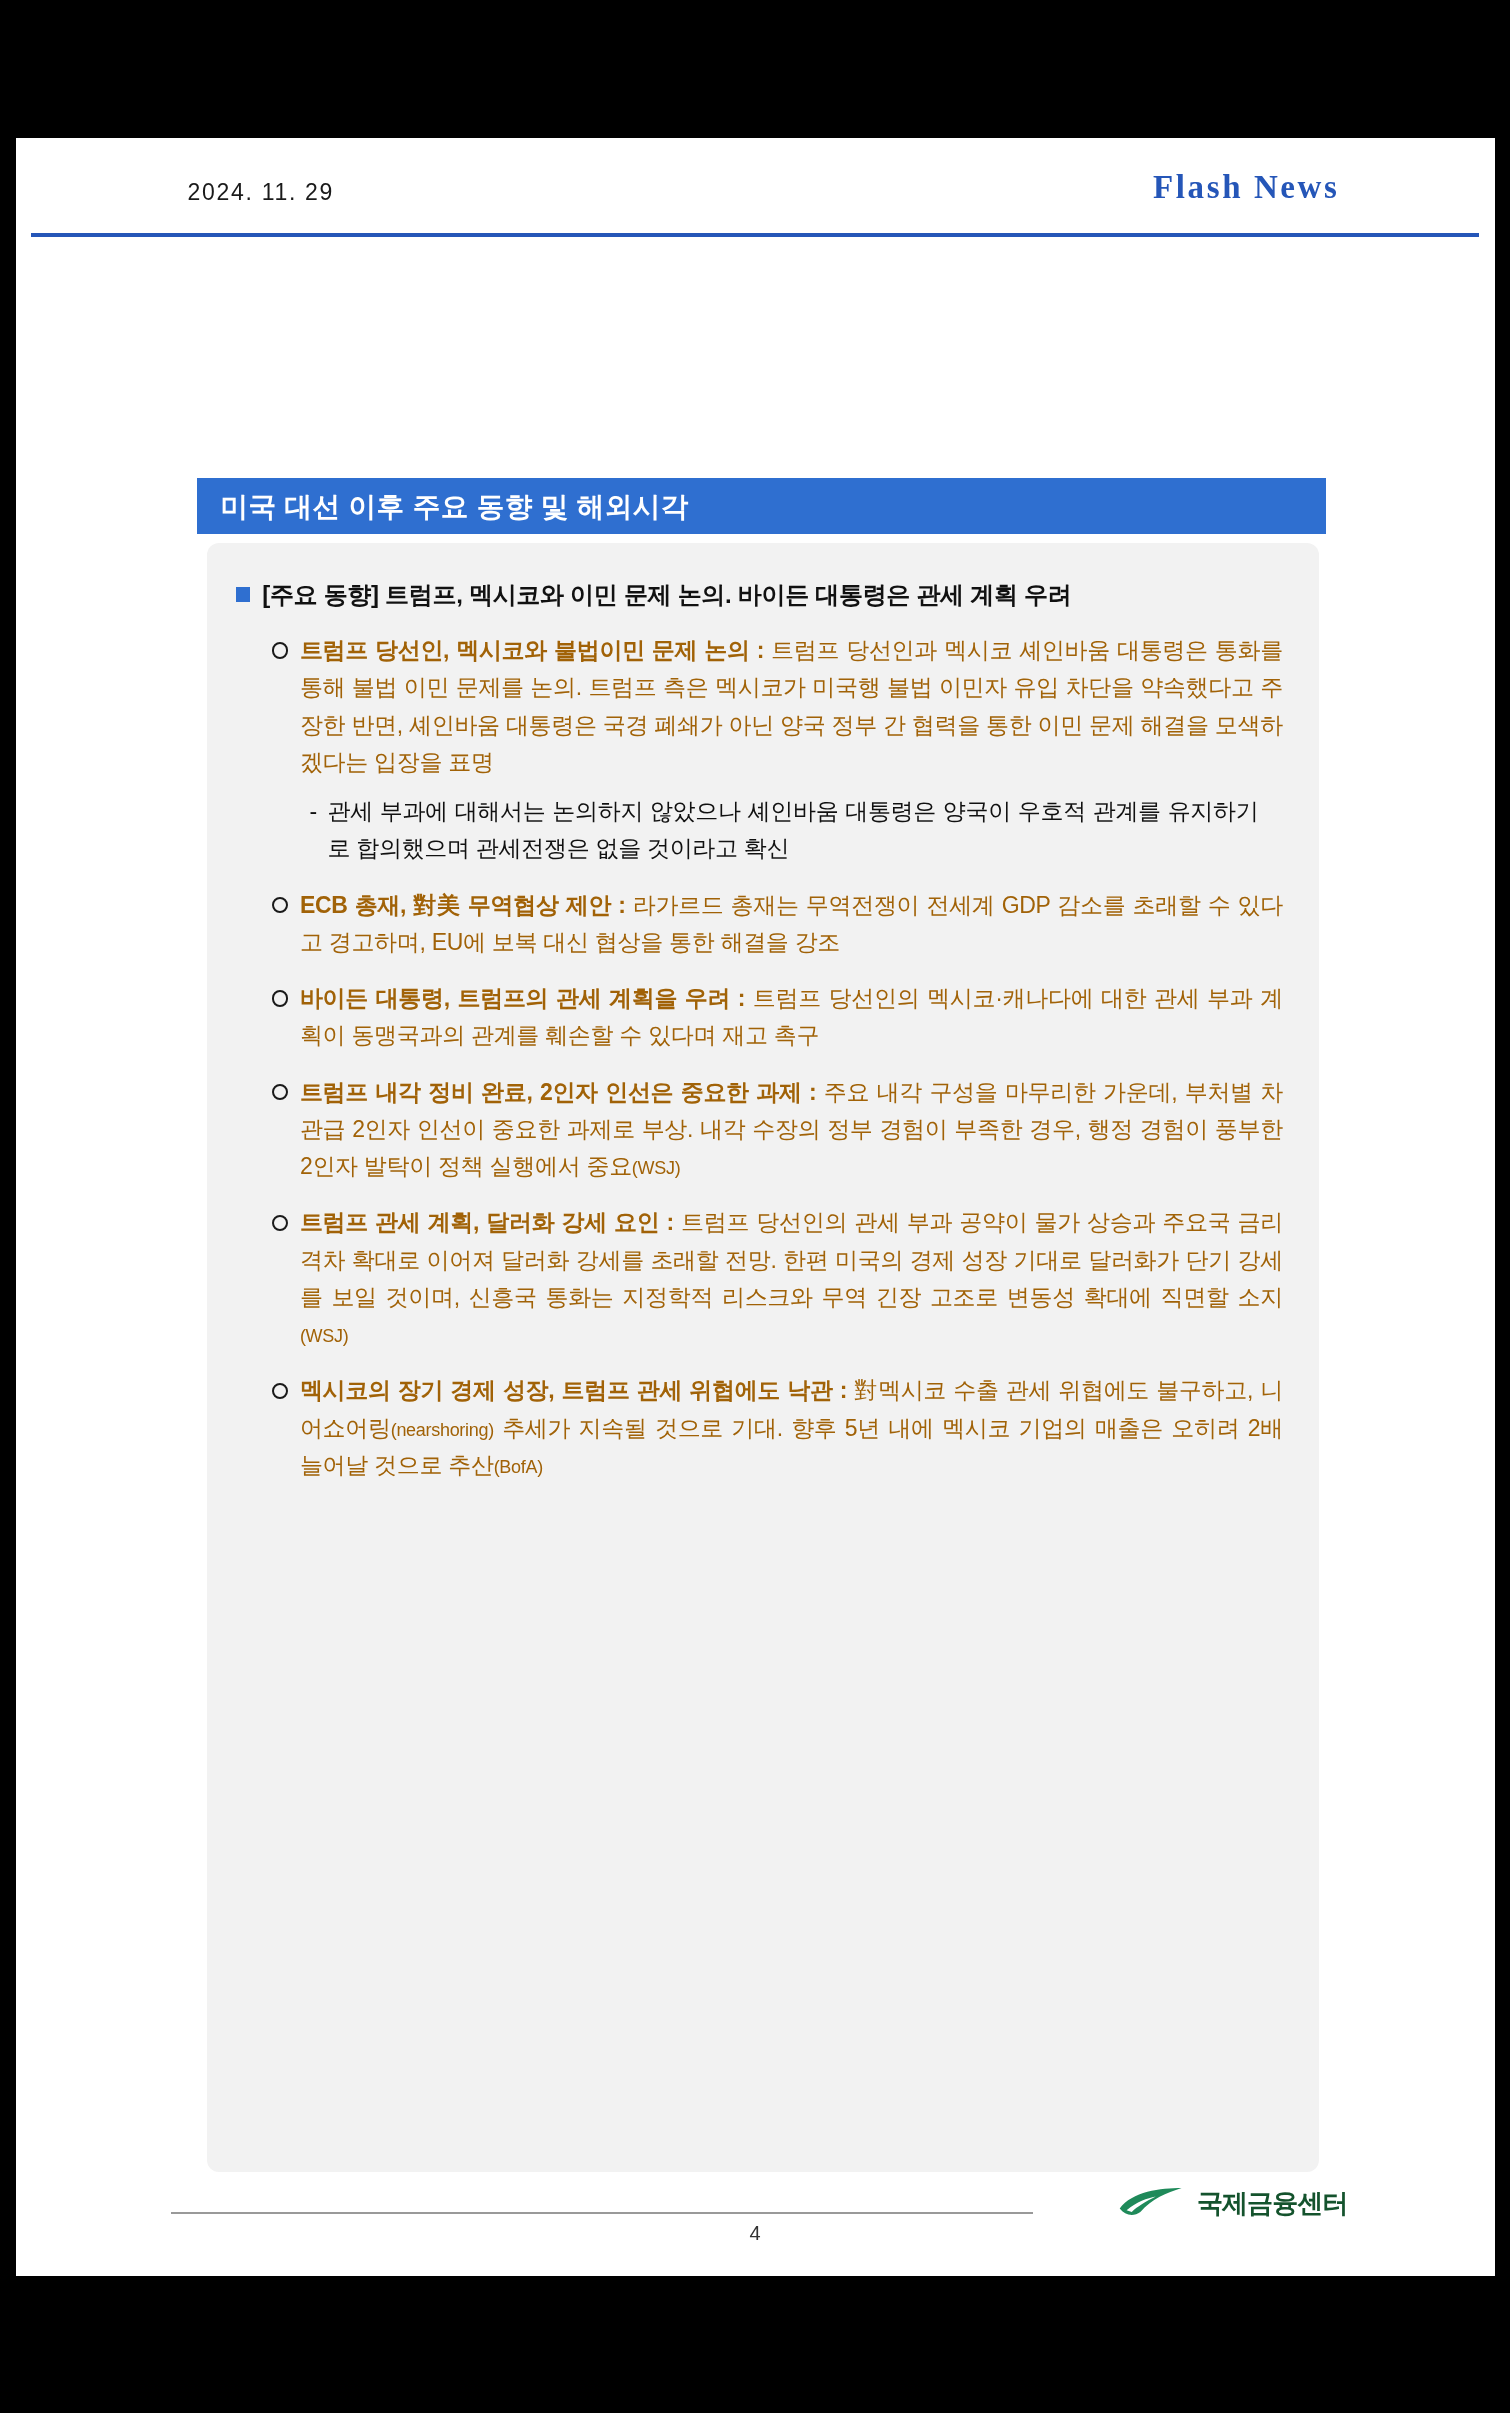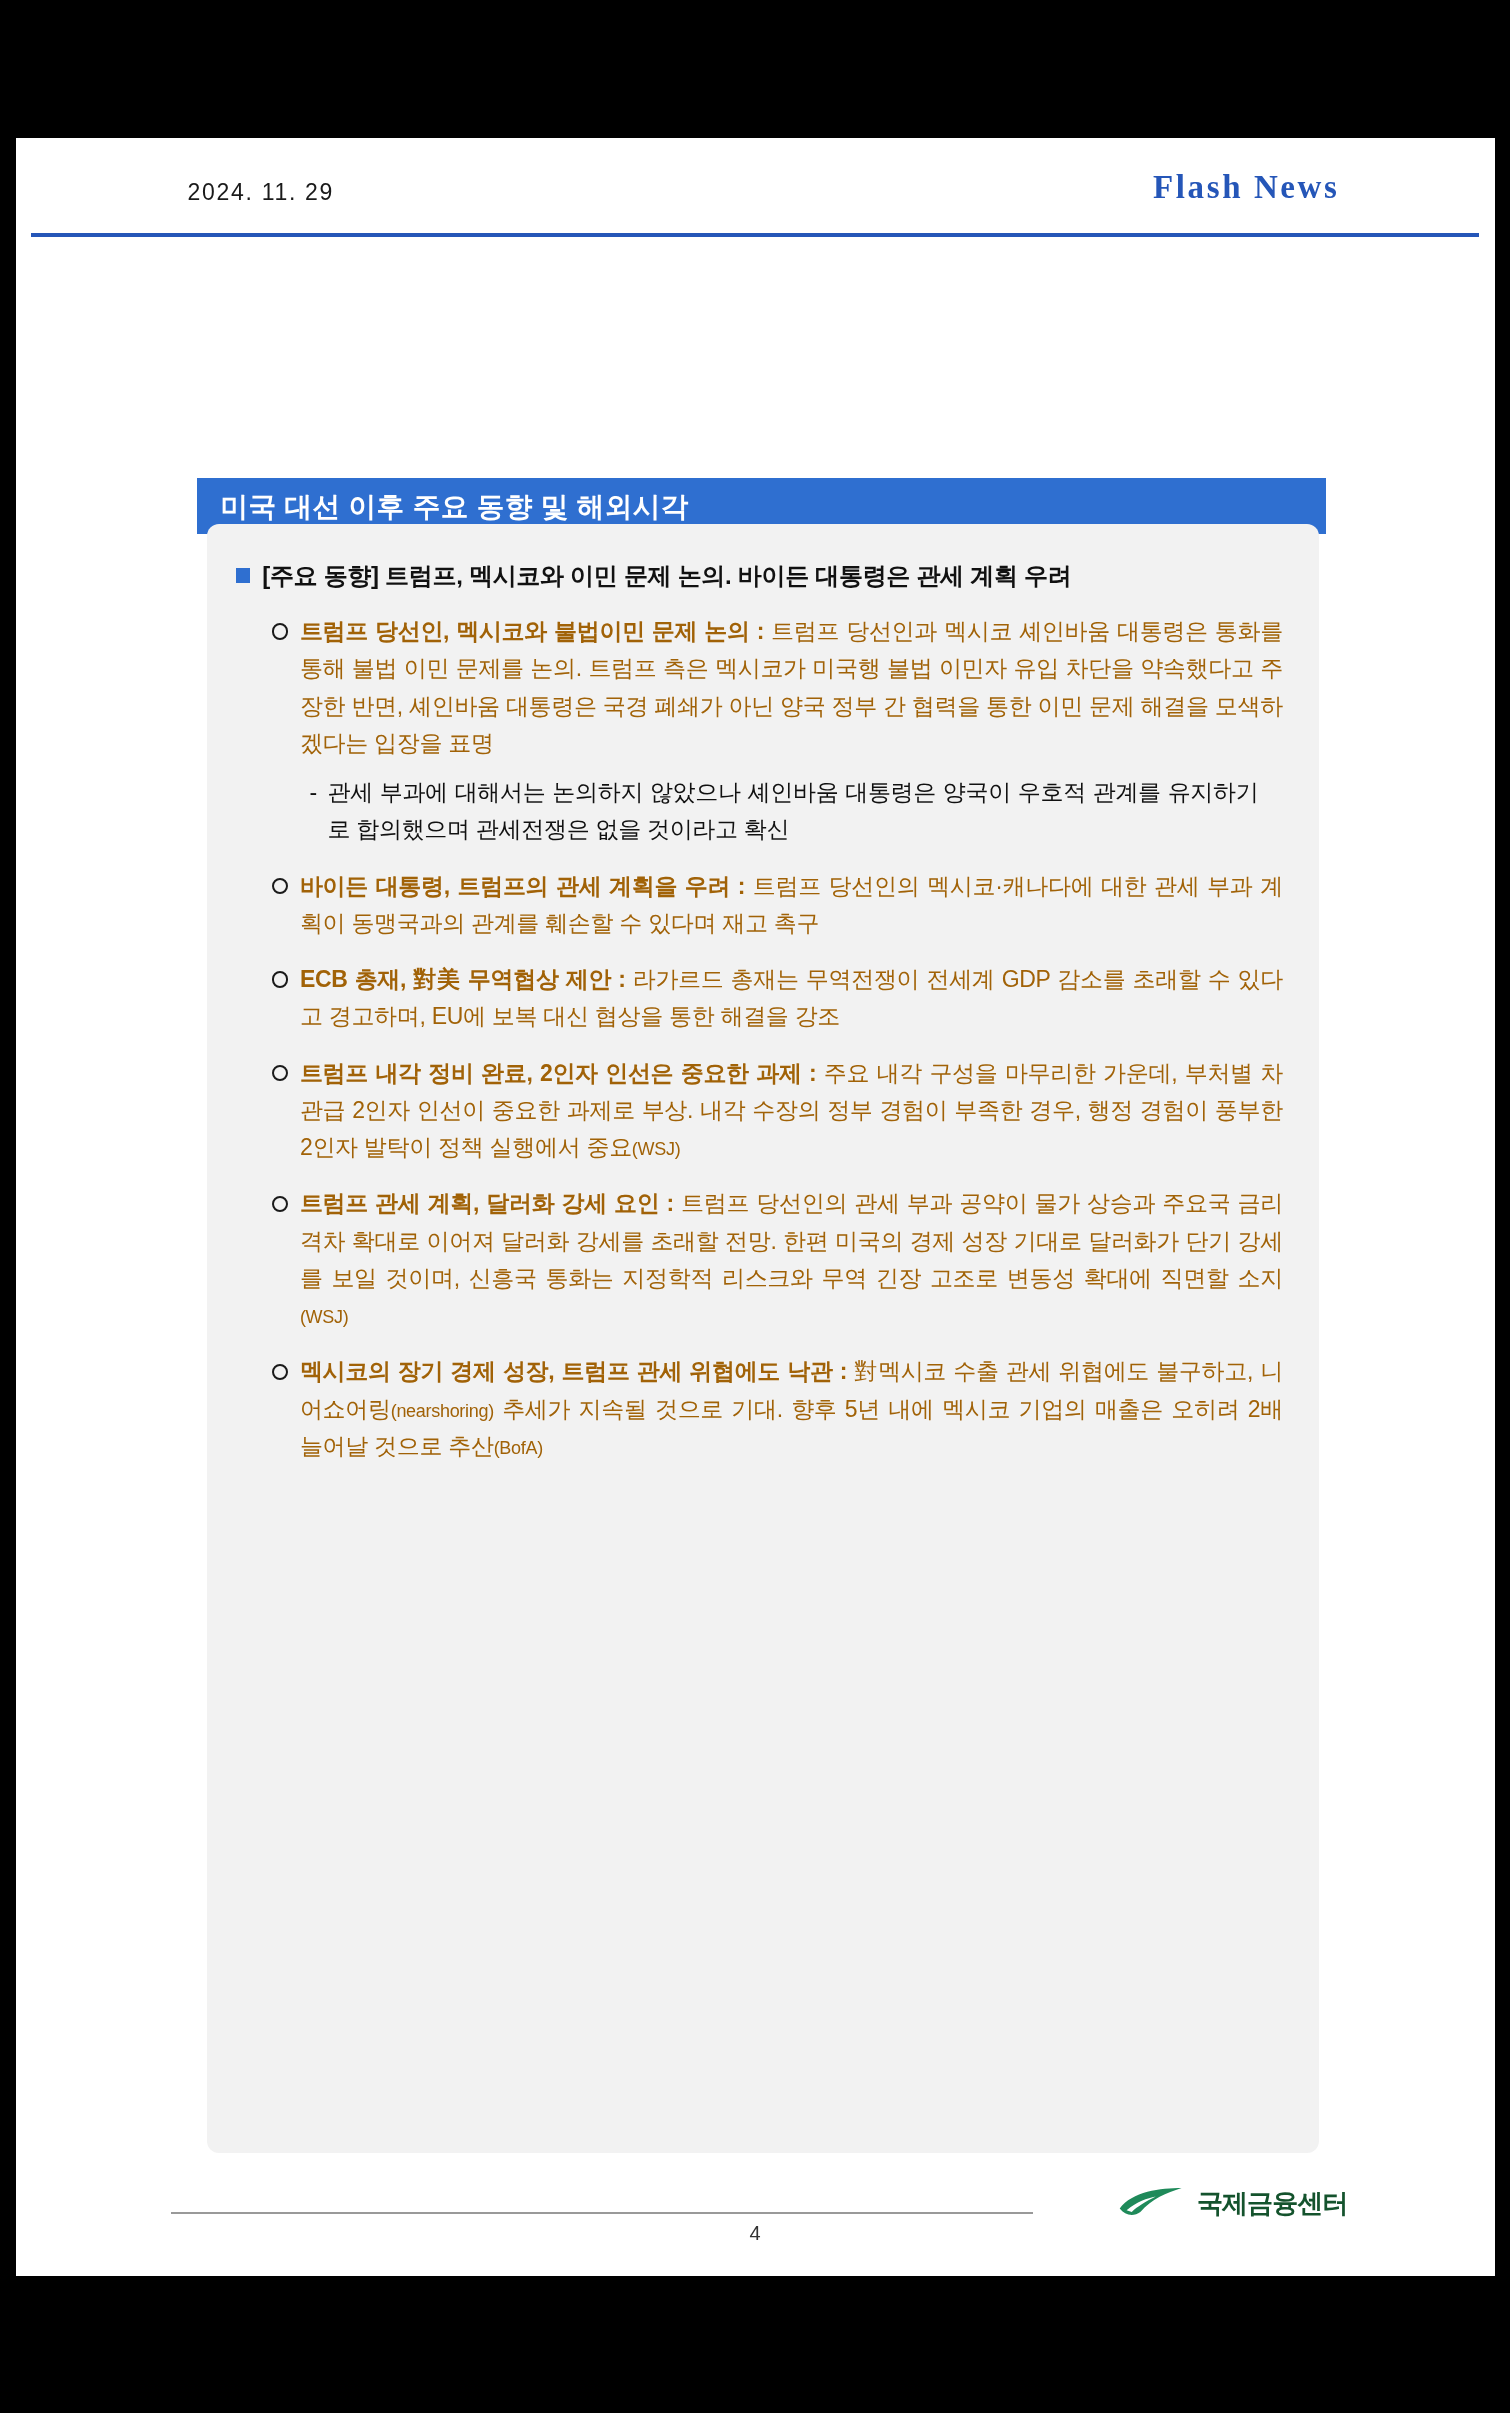--- a/index.html
+++ b/index.html
@@ -67,21 +67,21 @@
   }
   .section-title span {
     color: #ffffff;
     font-size: 27.6px;
     font-weight: bold;
     letter-spacing: 0.4px;
   }
   .card-body {
     position: absolute;
     left: 191px;
-    top: 386px;
+    top: 405px;
     width: 1112px;
     height: 1629px;
     background: #f2f2f2;
     border-radius: 12px;
     box-sizing: border-box;
     padding: 34px 29px 34px 29px;
   }
   
   .h2-row {
     display: flex;
@@ -223,28 +223,28 @@
     </div>
 
     <div class="dash-block">
       <div class="dash">-</div>
       <div class="dtext">관세 부과에 대해서는 논의하지 않았으나 셰인바움 대통령은 양국이 우호적 관계를 유지하기로 합의했으며 관세전쟁은 없을 것이라고 확신</div>
     </div>
 
     <div class="bullet-block">
       <div class="circ"></div>
       <div class="btext">
+        <b>ECB 총재, 對美 무역협상 제안 :</b><span> 라가르드 총재는 무역전쟁이 전세계 GDP 감소를 초래할 수 있다고 경고하며, EU에 보복 대신 협상을 통한 해결을 강조</span>
+      </div>
+    </div>
+
+    <div class="bullet-block">
+      <div class="circ"></div>
+      <div class="btext">
         <b>바이든 대통령, 트럼프의 관세 계획을 우려 :</b><span> 트럼프 당선인의 멕시코·캐나다에 대한 관세 부과 계획이 동맹국과의 관계를 훼손할 수 있다며 재고 촉구</span>
-      </div>
-    </div>
-
-    <div class="bullet-block">
-      <div class="circ"></div>
-      <div class="btext">
-        <b>ECB 총재, 對美 무역협상 제안 :</b><span> 라가르드 총재는 무역전쟁이 전세계 GDP 감소를 초래할 수 있다고 경고하며, EU에 보복 대신 협상을 통한 해결을 강조</span>
       </div>
     </div>
 
 
 
     <div class="bullet-block">
       <div class="circ"></div>
       <div class="btext">
         <b>트럼프 내각 정비 완료, 2인자 인선은 중요한 과제 :</b><span> 주요 내각 구성을 마무리한 가운데, 부처별 차관급 2인자 인선이 중요한 과제로 부상. 내각 수장의 정부 경험이 부족한 경우, 행정 경험이 풍부한 2인자 발탁이 정책 실행에서 중요</span><span class="small">(WSJ)</span>
       </div>

